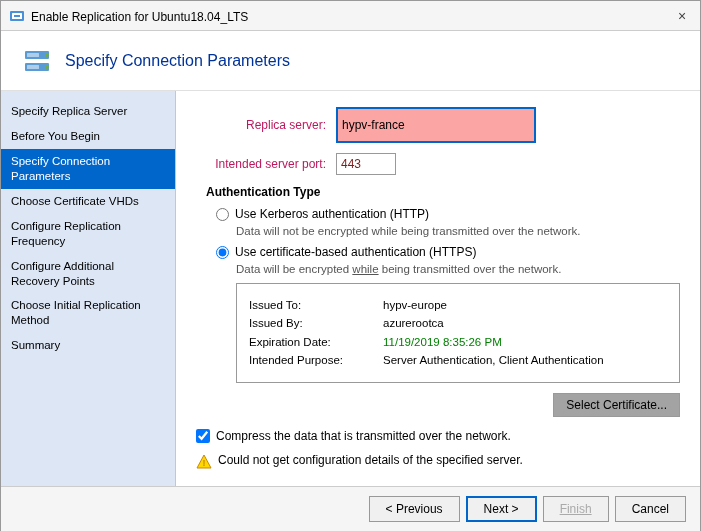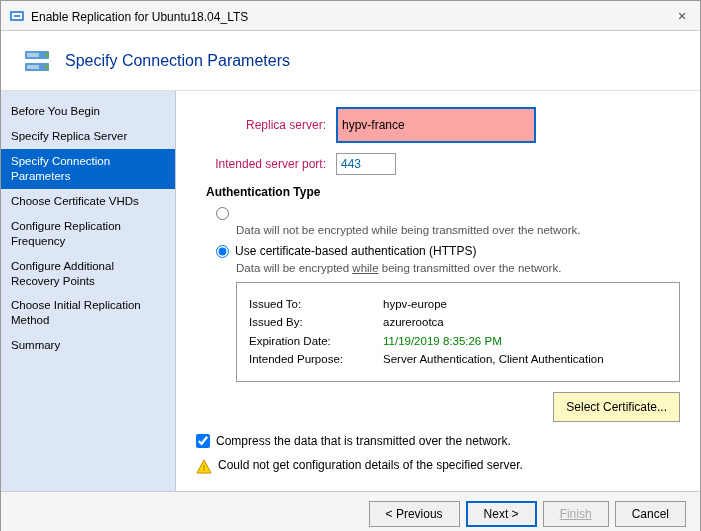--- a/index.html
+++ b/index.html
@@ -124,21 +124,21 @@
       color: #000;
       outline: none;
     }
     .form-input-small {
       width: 60px;
       height: 22px;
       border: 1px solid #999;
       padding: 2px 4px;
       font-size: 12px;
       background: #fff;
-      color: #0369a1;
+      color: #7f1d1d;
       outline: none;
     }
     .section-title {
       font-size: 12px;
       font-weight: 600;
       color: #000;
       margin-bottom: 8px;
       margin-top: 4px;
     }
     .radio-row {
@@ -187,26 +187,26 @@
     .cert-value.green {
       color: #008000;
     }
     .select-cert-btn {
       display: flex;
       justify-content: flex-end;
       margin-bottom: 12px;
       padding-right: 0px;
     }
     .btn {
-      height: 30px;
+      height: 24px;
       padding: 0 12px;
       font-size: 12px;
       cursor: pointer;
       border: 1px solid #999;
-      background: #fef9c3;
+      background: #a3a3a3;
       color: #000;
     }
     .checkbox-row {
       display: flex;
       align-items: center;
       gap: 6px;
       margin-bottom: 10px;
     }
     .checkbox-input {
       width: 14px;
@@ -292,22 +292,22 @@
         <rect x="6" y="8" width="12" height="4" fill="#fff" opacity="0.5" rx="0.5"></rect>
         <rect x="6" y="20" width="12" height="4" fill="#fff" opacity="0.5" rx="0.5"></rect>
       </svg>
     </div>
     <h1 class="header-title">Specify Connection Parameters</h1>
   </div>
 
   <div class="content-area">
 
     <div class="sidebar">
+      <div class="sidebar-item">Specify Replica Server</div>
       <div class="sidebar-item">Before You Begin</div>
-      <div class="sidebar-item">Specify Replica Server</div>
       <div class="sidebar-item active">Specify Connection Parameters</div>
       <div class="sidebar-item">Choose Certificate VHDs</div>
       <div class="sidebar-item">Configure Replication Frequency</div>
       <div class="sidebar-item">Configure Additional Recovery Points</div>
       <div class="sidebar-item">Choose Initial Replication Method</div>
       <div class="sidebar-item">Summary</div>
     </div>
 
     <div class="main-content">
 
@@ -319,20 +319,21 @@
       <div class="form-row">
         <label class="form-label">Intended server port:</label>
         <input class="form-input-small" type="text" value="443" style="">
       </div>
 
       <div style="margin-top:8px; margin-left:10px;">
         <div class="section-title">Authentication Type</div>
 
         <div class="radio-row">
           <input type="radio" class="radio-input" name="auth_type" style="">
+          <span class="radio-label">Use Kerberos authentication (HTTP)</span>
         </div>
         <div class="info-text">Data will not be encrypted while being transmitted over the network.</div>
 
         <div class="radio-row">
           <input type="radio" class="radio-input" name="auth_type" checked="" style="">
           <span class="radio-label">Use certificate-based authentication (HTTPS)</span>
         </div>
         <div class="info-text">
           <span>Data will be encrypted </span><u>while</u><span> being transmitted over the network.</span>
         </div>

